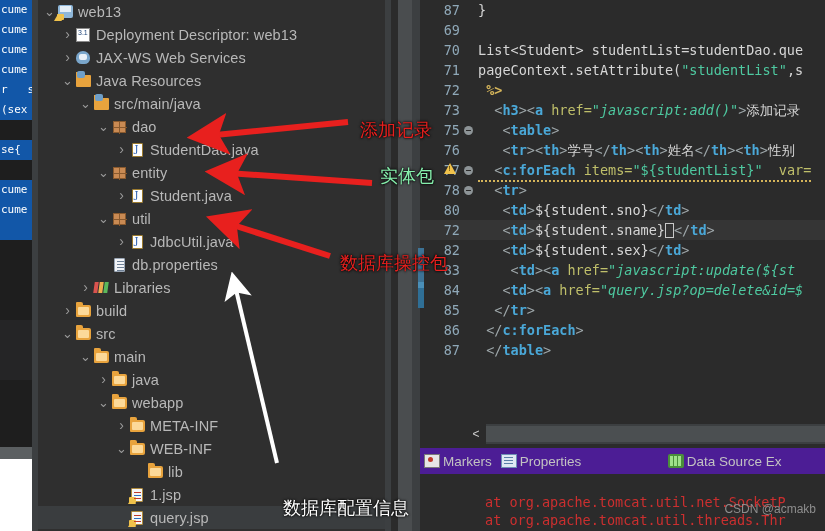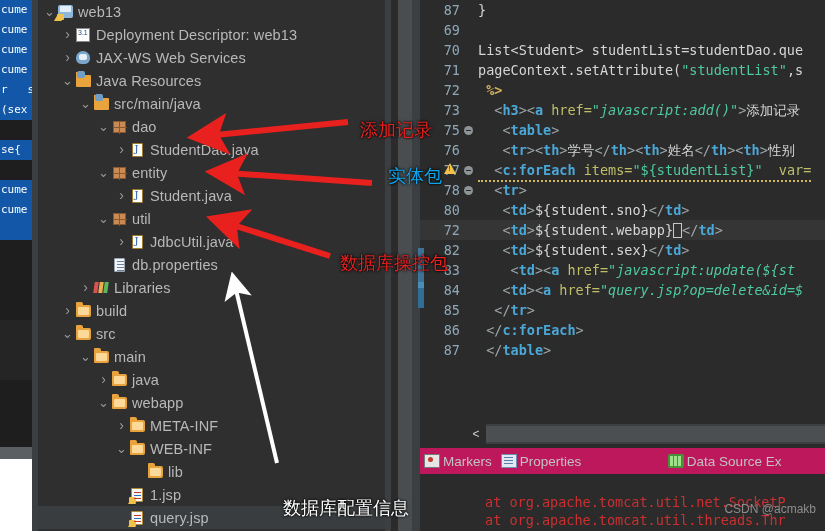--- a/index.html
+++ b/index.html
@@ -141,21 +141,21 @@
   .hscroll .left-btn { position: absolute; left: 46px; top: 0; width: 20px; height: 20px;
     background: #2b2b2b; color: #cfcfcf; font-size: 12px; text-align: center;
     line-height: 20px; }
   .hscroll .thumb { position: absolute; left: 66px; top: 2px; width: 339px; height: 16px;
     background: #4b4f51; }
   .hscroll .ltrail { position: absolute; left: 0; top: 0; width: 46px; height: 20px;
     background: #2b2b2b; }
 
   
   .tabbar { position: absolute; left: 420px; top: 448px; width: 405px; height: 26px;
-    background: #be185d; display: flex; align-items: center; }
+    background: #4c1d95; display: flex; align-items: center; }
   .vtab { display: flex; align-items: center; height: 26px; padding: 0 5px 0 4px;
     color: #c2c2c2; font-size: 13.5px; white-space: nowrap; }
   .vtab.active { color: #ffffff; font-weight: bold; margin-top: 44px; }
   .vtab .ti { width: 16px; flex: 0 0 16px; height: 14px; position: relative;
     margin-right: 3px; }
   .ti-marker { background: #e6e6e6; border: 1px solid #7a7a7a; }
   .ti-marker:after { content: ""; position: absolute; left: 3px; top: 2px;
     width: 5px; height: 5px; border-radius: 50%; background: #c0392b; }
   .ti-prop { background: #dfe8f3; border: 1px solid #6f8fb5; }
   .ti-prop:after { content: ""; position: absolute; left: 2px; top: 2px;
@@ -402,21 +402,21 @@
         <div class="code-line"><span class="gutter">69</span><span class="ctext"></span></div>
         <div class="code-line"><span class="gutter">70</span><span class="ctext"><span class="plain">List&lt;Student&gt; studentList=studentDao.que</span></span></div>
         <div class="code-line"><span class="gutter">71</span><span class="ctext"><span class="plain">pageContext.setAttribute(</span><span class="str2">"studentList"</span><span class="plain">,s</span></span></div>
         <div class="code-line"><span class="gutter">72</span><span class="ctext"><span class="plain"> </span><span class="pct">%&gt;</span></span></div>
         <div class="code-line"><span class="gutter">73</span><span class="ctext"><span class="plain">  </span><span class="tag">&lt;</span><span class="kw">h3</span><span class="tag">&gt;&lt;</span><span class="kw">a</span><span class="attr"> href=</span><span class="str">"javascript:add()"</span><span class="tag">&gt;</span><span class="cn">添加记录</span></span></div>
         <div class="code-line"><span class="gutter">75</span><span class="fold"></span><span class="ctext"><span class="plain">   </span><span class="tag">&lt;</span><span class="kw">table</span><span class="tag">&gt;</span></span></div>
         <div class="code-line"><span class="gutter">76</span><span class="ctext"><span class="plain">   </span><span class="tag">&lt;</span><span class="kw">tr</span><span class="tag">&gt;&lt;</span><span class="kw">th</span><span class="tag">&gt;</span><span class="cn">学号</span><span class="tag">&lt;/</span><span class="kw">th</span><span class="tag">&gt;&lt;</span><span class="kw">th</span><span class="tag">&gt;</span><span class="cn">姓名</span><span class="tag">&lt;/</span><span class="kw">th</span><span class="tag">&gt;&lt;</span><span class="kw">th</span><span class="tag">&gt;</span><span class="cn">性别</span></span></div>
         <div class="code-line"><span class="gutter">77</span><span class="fold"></span><span class="warn-ico"></span><span class="ctext squig" style="display: inline-block;"><span class="plain">  </span><span class="tag">&lt;</span><span class="kw">c:forEach</span><span class="attr"> items=</span><span class="str2">"${studentList}"</span><span class="attr">  var=</span></span></div>
         <div class="code-line"><span class="gutter">78</span><span class="fold"></span><span class="ctext"><span class="plain">  </span><span class="tag">&lt;</span><span class="kw">tr</span><span class="tag">&gt;</span></span></div>
         <div class="code-line"><span class="gutter">80</span><span class="ctext"><span class="plain">   </span><span class="tag">&lt;</span><span class="kw">td</span><span class="tag">&gt;</span><span class="el">${student.sno}</span><span class="tag">&lt;/</span><span class="kw">td</span><span class="tag">&gt;</span></span></div>
-        <div class="code-line hl"><span class="gutter">72</span><span class="ctext"><span class="plain">   </span><span class="tag">&lt;</span><span class="kw">td</span><span class="tag">&gt;</span><span class="el">${student.webapp}</span><span class="caret-box"></span><span class="tag">&lt;/</span><span class="kw">td</span><span class="tag">&gt;</span></span></div>
+        <div class="code-line hl"><span class="gutter">72</span><span class="ctext"><span class="plain">   </span><span class="tag">&lt;</span><span class="kw">td</span><span class="tag">&gt;</span><span class="el">${student.sname}</span><span class="caret-box"></span><span class="tag">&lt;/</span><span class="kw">td</span><span class="tag">&gt;</span></span></div>
         <div class="code-line"><span class="gutter">82</span><span class="ctext"><span class="plain">   </span><span class="tag">&lt;</span><span class="kw">td</span><span class="tag">&gt;</span><span class="el">${student.sex}</span><span class="tag">&lt;/</span><span class="kw">td</span><span class="tag">&gt;</span></span></div>
         <div class="code-line"><span class="gutter">83</span><span class="ctext"><span class="plain">    </span><span class="tag">&lt;</span><span class="kw">td</span><span class="tag">&gt;&lt;</span><span class="kw">a</span><span class="attr"> href=</span><span class="str">"javascript:update(${st</span></span></div>
         <div class="code-line"><span class="gutter">84</span><span class="ctext"><span class="plain">   </span><span class="tag">&lt;</span><span class="kw">td</span><span class="tag">&gt;&lt;</span><span class="kw">a</span><span class="attr"> href=</span><span class="str">"query.jsp?op=delete&amp;id=$</span></span></div>
         <div class="code-line"><span class="gutter">85</span><span class="ctext"><span class="plain">  </span><span class="tag">&lt;/</span><span class="kw">tr</span><span class="tag">&gt;</span></span></div>
         <div class="code-line"><span class="gutter">86</span><span class="ctext"><span class="plain"> </span><span class="tag">&lt;/</span><span class="kw">c:forEach</span><span class="tag">&gt;</span></span></div>
         <div class="code-line"><span class="gutter">87</span><span class="ctext"><span class="plain"> </span><span class="tag">&lt;/</span><span class="kw">table</span><span class="tag">&gt;</span></span></div>
       </div>
 </div>
 
 <div class="chbar" style="top:282px; height:6px;"></div>
@@ -470,19 +470,19 @@
     </defs>
     <g id="arrowGroup">
           <line x1="348" y1="122" x2="195" y2="137" stroke="#e8201e" stroke-width="6" marker-end="url(#ah-red)"></line>
           <line x1="372" y1="183" x2="213" y2="172" stroke="#e8201e" stroke-width="6" marker-end="url(#ah-red)"></line>
           <line x1="330" y1="256" x2="214" y2="219" stroke="#e8201e" stroke-width="6" marker-end="url(#ah-red)"></line>
           <line x1="277" y1="463" x2="233" y2="277" stroke="#ffffff" stroke-width="4" marker-end="url(#ah-white)"></line>
         </g>
   </svg>
   <div id="annoTexts">
         <div class="anno-text" style="left: 360px; top: 118px; color: rgb(232, 32, 30);">添加记录</div>
-        <div class="anno-text" style="left: 380px; top: 164px; color: #0ea5e9; margin-left: 8px;">实体包</div>
+        <div class="anno-text" style="left: 380px; top: 164px; color: #86efac;">实体包</div>
         <div class="anno-text" style="left: 340px; top: 251px; color: rgb(232, 32, 30);">数据库操控包</div>
         <div class="anno-text" style="left: 283px; top: 496px; color: rgb(255, 255, 255);">数据库配置信息</div>
       </div>
 </div>
 
 </div>
 
 </body></html>

